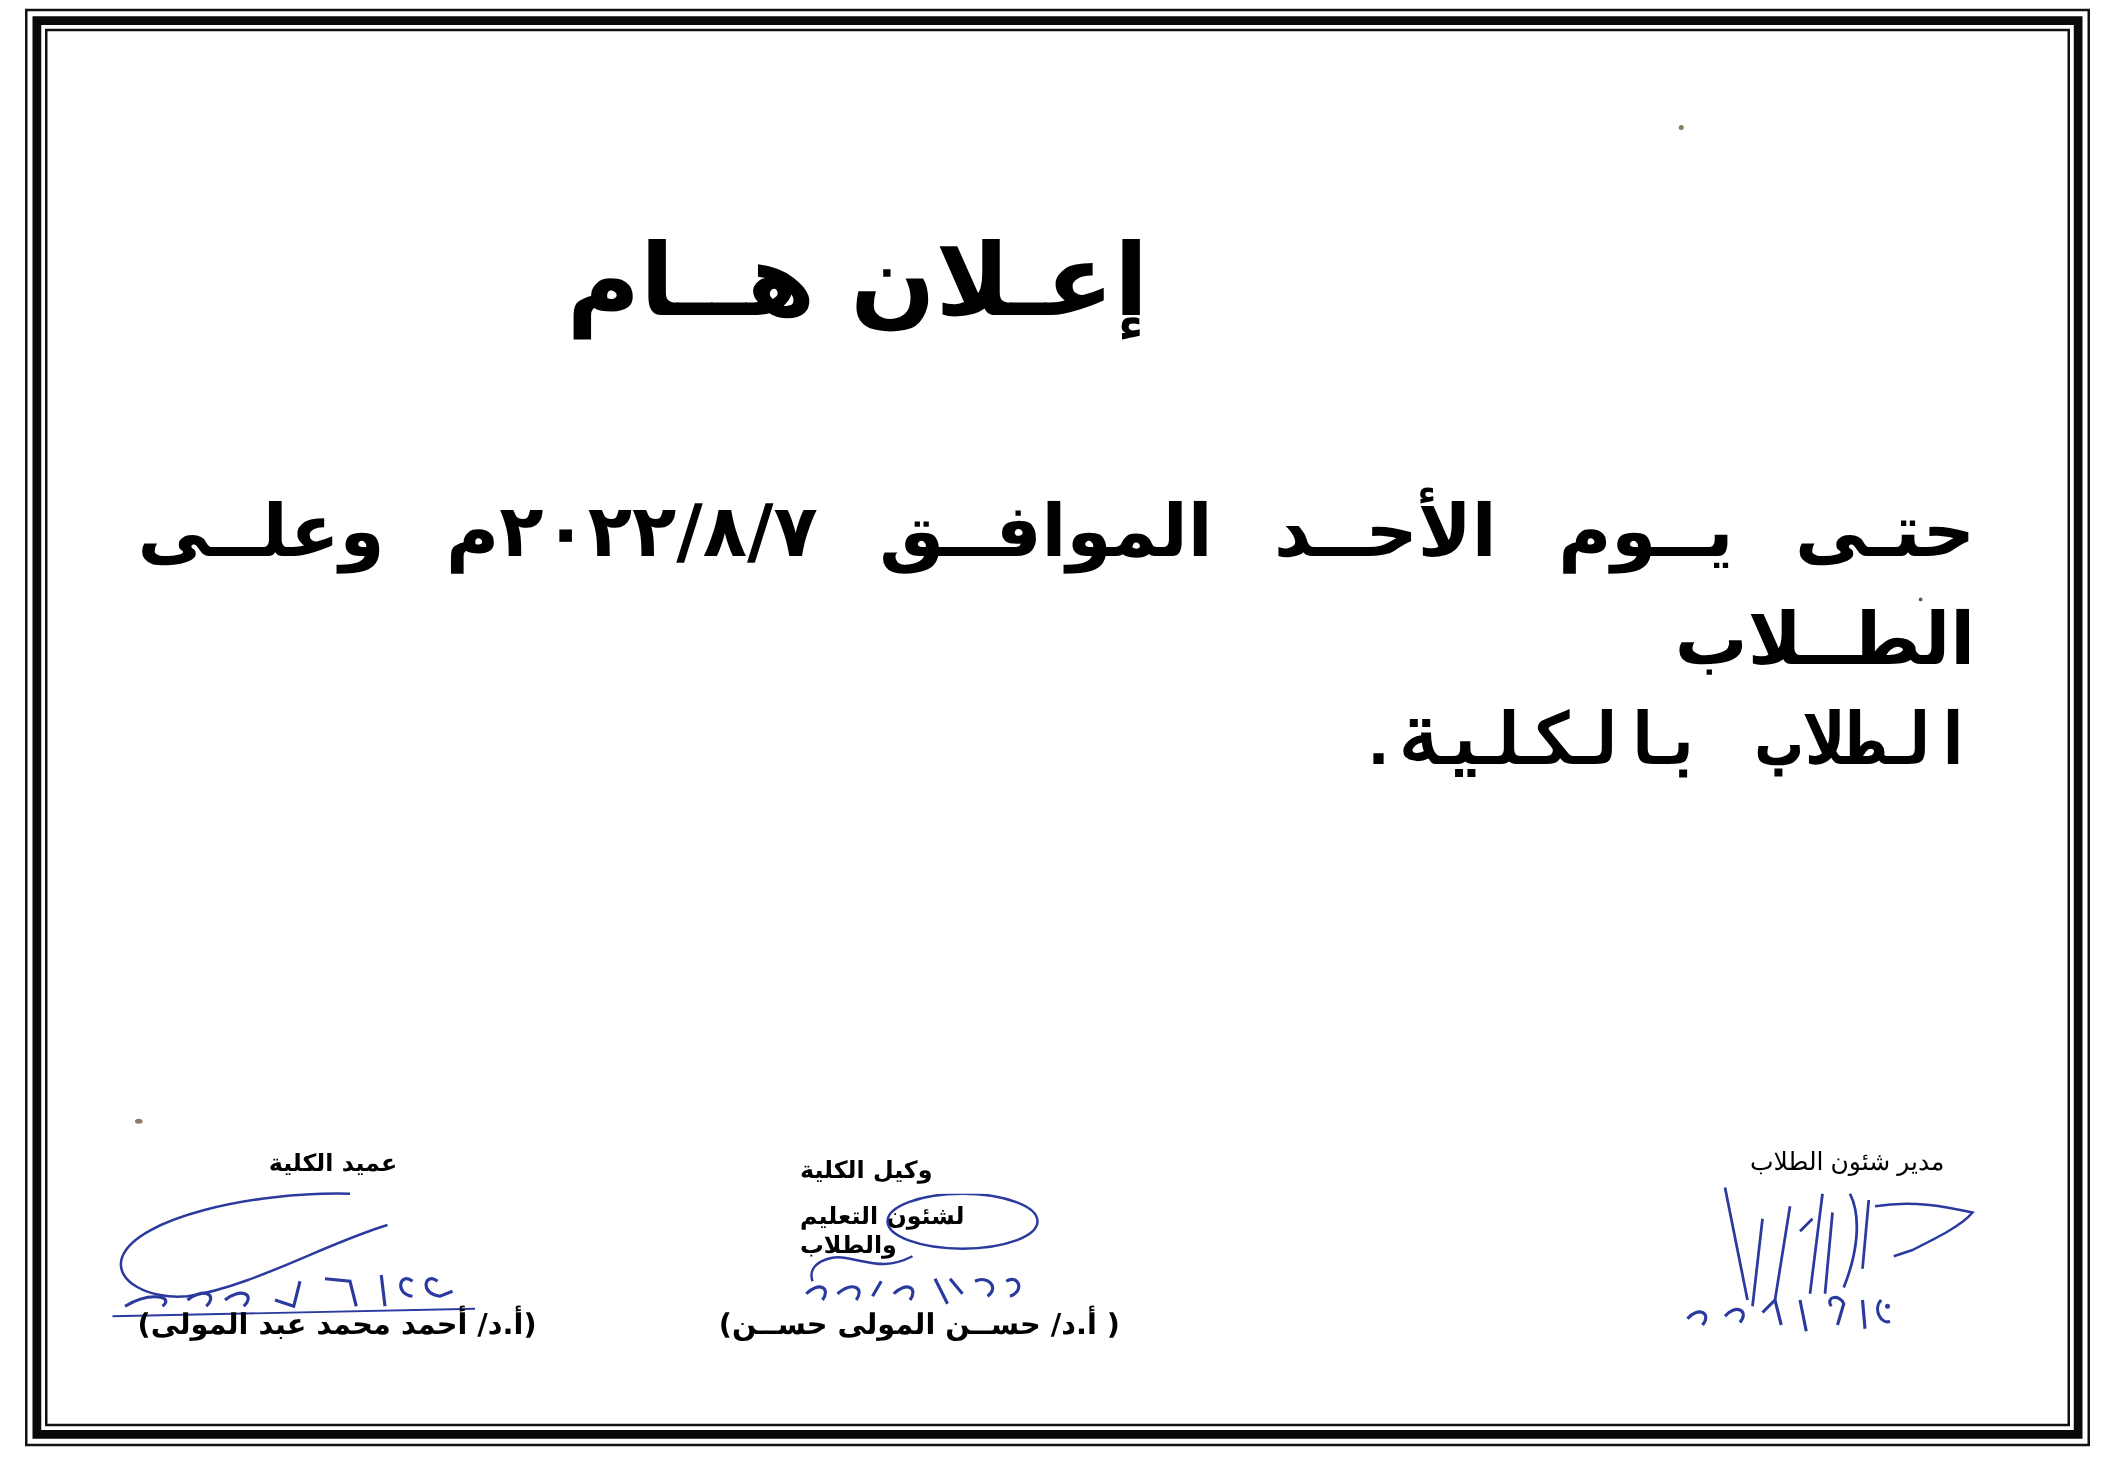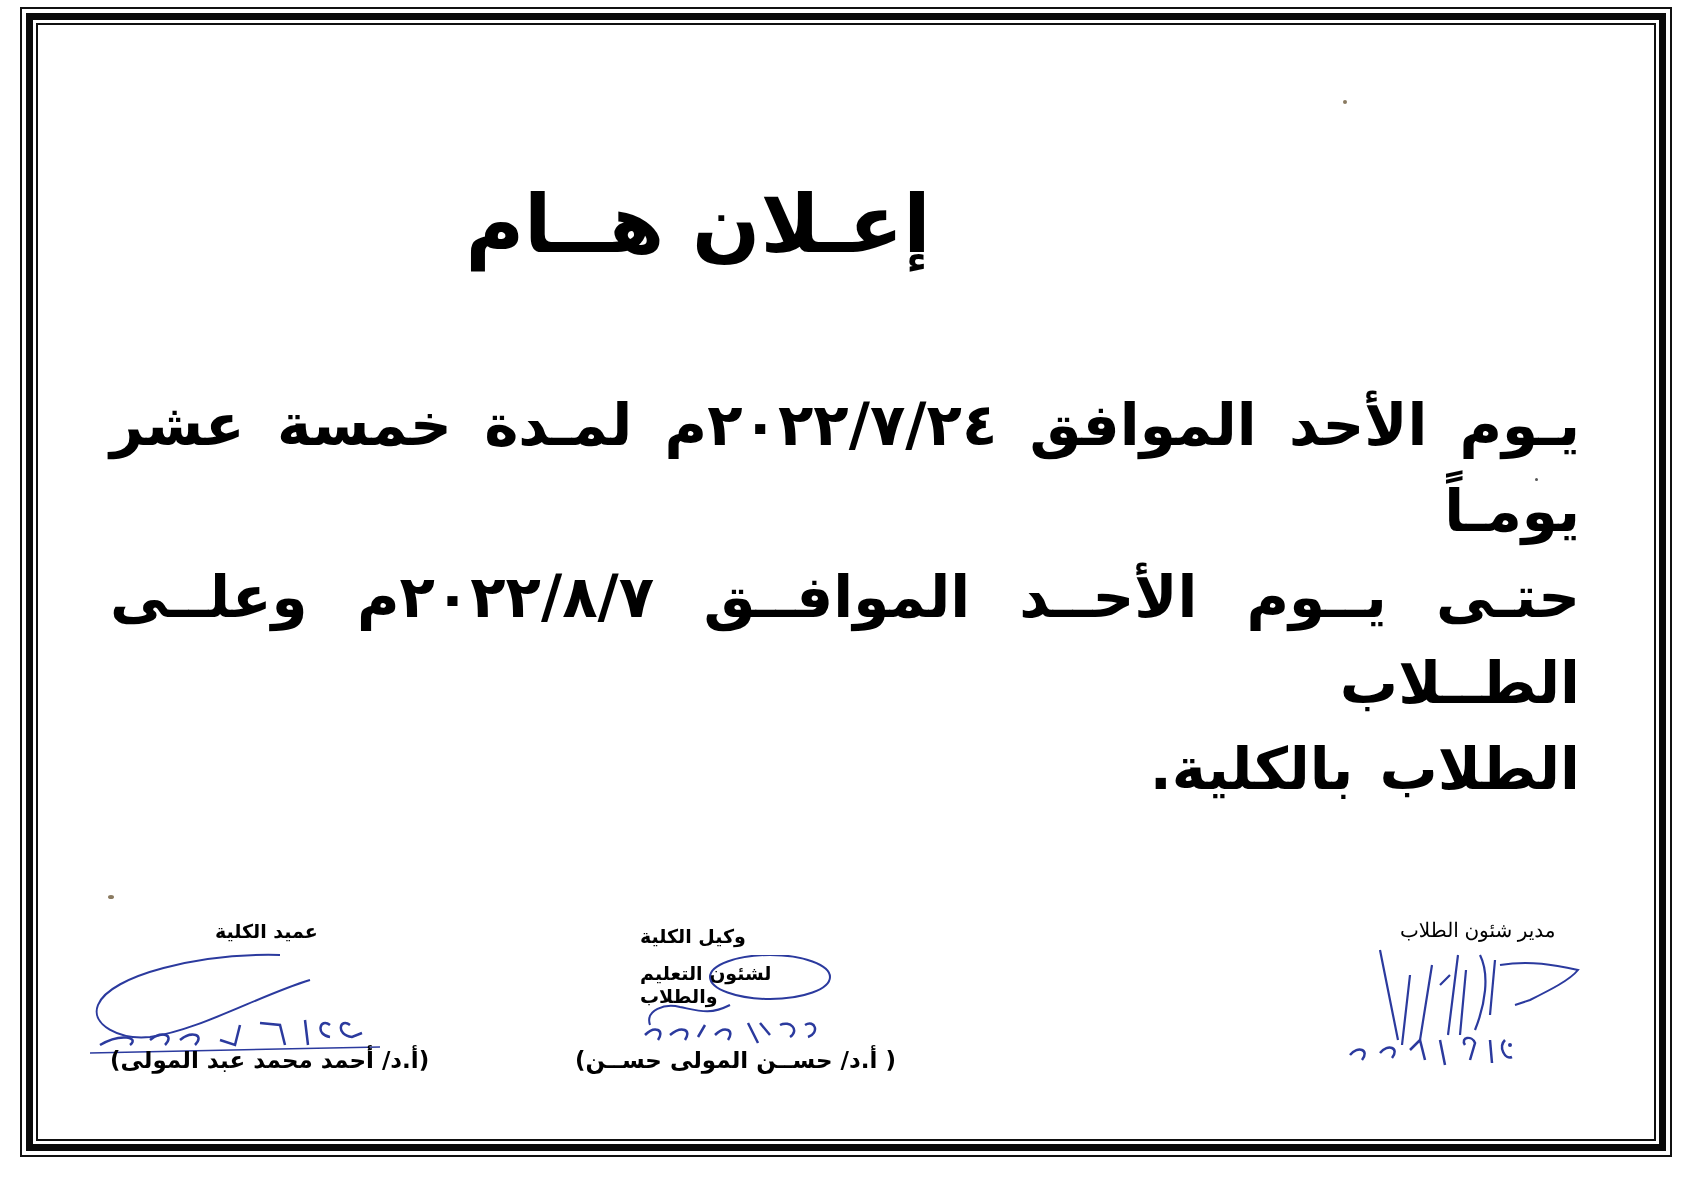--- a/index.html
+++ b/index.html
@@ -37,21 +37,21 @@
       position: absolute;
       left: 36px;
       top: 23px;
       width: 1620px;
       height: 1118px;
       border: 2px solid #111;
       box-sizing: border-box;
     }
     .title {
       position: absolute;
-      left: 12px;
+      left: 0;
       width: 1372px;
       top: 185px;
       text-align: center;
       font-size: 80px;
       font-weight: bold;
       direction: rtl;
       line-height: 1;
       letter-spacing: 2px;
     }
     .body-text {
@@ -67,20 +67,21 @@
       line-height: 86px;
       word-spacing: 6px;
     }
     .body-line {
       display: block;
       text-align: justify;
       text-align-last: justify;
     }
     .body-line.last {
       text-align-last: right;
+      font-family: Liberation Mono, monospace;
     }
     .sig-block {
       position: absolute;
       direction: rtl;
       text-align: left;
       font-weight: bold;
     }
     .sig-title {
       display: block;
       font-size: 19px;
@@ -121,21 +122,20 @@
 <div class="frame-mid"></div>
 <div class="frame-inner"></div>
 
 <div class="speck" style="left:1343px;top:100px;width:4px;height:4px;"></div>
 <div class="speck" style="left:108px;top:895px;width:6px;height:4px;"></div>
 <div class="speck" style="left:1535px;top:478px;width:3px;height:3px;background:#555;"></div>
 
 <div class="title">إعـلان هــام</div>
 
 <div class="body-text">
-  <span class="body-line">يـوم الأحد الموافق ٢٠٢٢/٧/٢٤م لمـدة خمسة عشر يومـاً</span>
   <span class="body-line">حتـى يــوم الأحــد الموافــق ٢٠٢٢/٨/٧م وعلــى الطــلاب</span>
   <span class="body-line last">الطلاب بالكلية.</span>
 </div>
 
 <div class="sig-block" style="left:215px;top:920px;width:160px;">
   <span class="sig-title">عميد الكلية</span>
 </div>
 <svg class="sig-ink" style="left:80px;top:945px;" width="330" height="110" viewBox="0 0 330 110">
   <path d="M200 10 C120 8, 30 30, 18 60 C10 80, 40 95, 70 92 C120 85, 180 50, 230 35" fill="none" stroke="#2b3a9e" stroke-width="2"></path>
   <path d="M20 100 C40 88, 60 92, 50 100 M70 95 C82 85, 95 90, 85 100 M100 95 C112 85, 125 90, 115 100" fill="none" stroke="#2b3a9e" stroke-width="2.5"></path>

